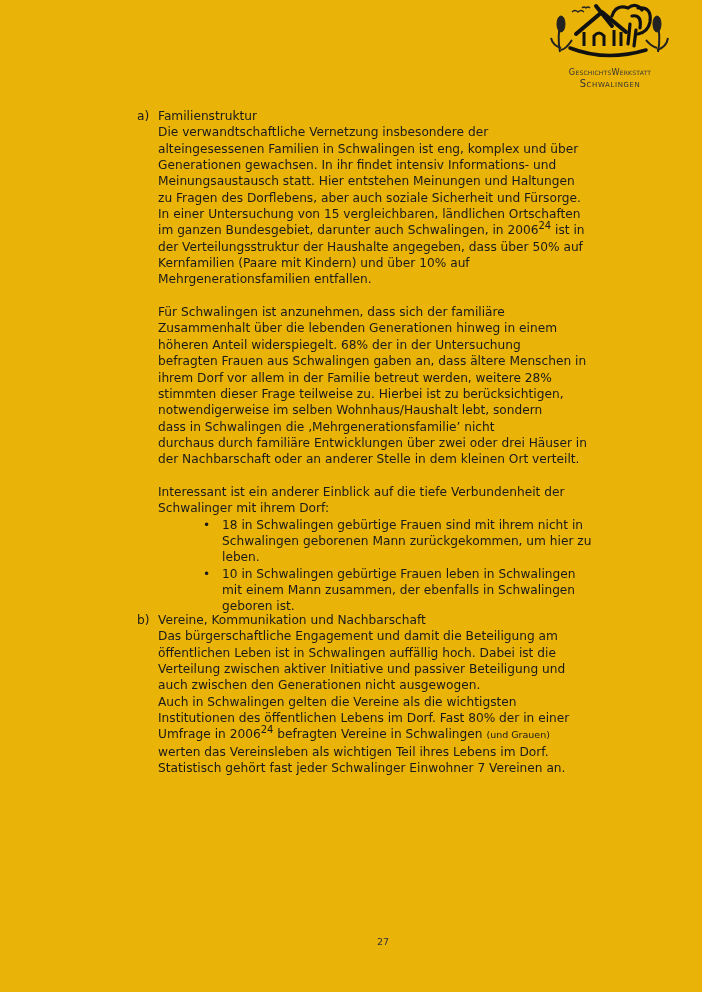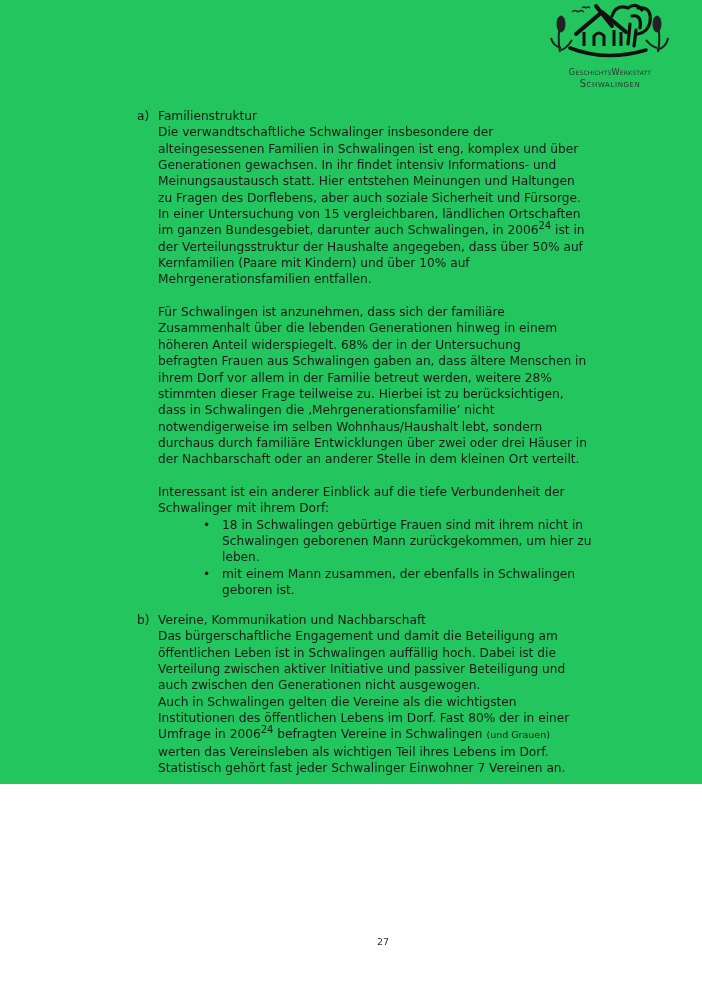--- a/index.html
+++ b/index.html
@@ -1,19 +1,19 @@
 <!DOCTYPE html>
 <html><head>
   <meta charset="utf-8">
   <style>
     html, body { margin: 0; padding: 0; background: #ffffff; }
     body { width: 702px; height: 992px; position: relative; overflow: hidden; }
     .page {
-      position: absolute; left: 0; top: 0; width: 702px; height: 784px;
-      background: #22c55e; color: #1a1a1a;
+      position: absolute; left: 0; top: 0; width: 702px; height: 992px;
+      background: #eab308; color: #1a1a1a;
       font-family: "DejaVu Sans", sans-serif;
       font-size: 12.2px; line-height: 16.35px;
     }
     .logo { position: absolute; left: 546px; top: 2px; width: 128px; height: 90px; }
     .logo svg { display: block; }
     .logo-line1, .logo-line2 {
       position: absolute; left: 0; width: 128px; text-align: center;
       font-family: "DejaVu Sans", sans-serif; color: #333;
       letter-spacing: 0.2px;
     }
@@ -85,58 +85,59 @@
     </svg>
     <div class="logo-line1">GeschichtsWerkstatt</div>
     <div class="logo-line2">Schwalingen</div>
   </div>
 
   <div class="section sec-a">
     <span class="marker">a)</span>
     <div class="sec-body">
       <p>Familienstruktur</p>
       <div>
-        <p>Die verwandtschaftliche Schwalinger insbesondere der</p>
+        <p>Die verwandtschaftliche Vernetzung insbesondere der</p>
         <p>alteingesessenen Familien in Schwalingen ist eng, komplex und über</p>
         <p>Generationen gewachsen. In ihr findet intensiv Informations- und</p>
         <p>Meinungsaustausch statt. Hier entstehen Meinungen und Haltungen</p>
         <p>zu Fragen des Dorflebens, aber auch soziale Sicherheit und Fürsorge.</p>
         <p>In einer Untersuchung von 15 vergleichbaren, ländlichen Ortschaften</p>
         <p><span>im ganzen Bundesgebiet, darunter auch Schwalingen, in 2006</span><sup>24</sup><span> ist in</span></p>
         <p>der Verteilungsstruktur der Haushalte angegeben, dass über 50% auf</p>
         <p>Kernfamilien (Paare mit Kindern) und über 10% auf</p>
         <p>Mehrgenerationsfamilien entfallen.</p>
       </div>
       <div class="gap"></div>
       <div>
         <p>Für Schwalingen ist anzunehmen, dass sich der familiäre</p>
         <p>Zusammenhalt über die lebenden Generationen hinweg in einem</p>
         <p>höheren Anteil widerspiegelt.  68% der in der Untersuchung</p>
         <p>befragten Frauen aus Schwalingen gaben an, dass ältere Menschen in</p>
         <p>ihrem Dorf vor allem in der Familie betreut werden, weitere 28%</p>
         <p>stimmten dieser Frage teilweise zu. Hierbei ist zu berücksichtigen,</p>
+        <p>notwendigerweise im selben Wohnhaus/Haushalt lebt, sondern</p>
         <p>dass in Schwalingen die ‚Mehrgenerationsfamilie’ nicht</p>
-        <p>notwendigerweise im selben Wohnhaus/Haushalt lebt, sondern</p>
         <p>durchaus durch familiäre Entwicklungen über zwei oder drei Häuser in</p>
         <p>der Nachbarschaft oder an anderer Stelle in dem kleinen Ort verteilt.</p>
       </div>
       <div class="gap"></div>
       <div>
         <p>Interessant ist ein anderer Einblick auf die tiefe Verbundenheit der</p>
         <p>Schwalinger mit ihrem Dorf:</p>
       </div>
       <ul>
         <li>
           <span class="bullet">•</span>
           <p>18 in Schwalingen gebürtige Frauen sind mit ihrem nicht in</p>
           <p>Schwalingen geborenen Mann zurückgekommen, um hier zu</p>
           <p>leben.</p>
         </li>
         <li>
           <span class="bullet">•</span>
+          <p>10 in Schwalingen gebürtige Frauen leben in Schwalingen</p>
           <p>mit einem Mann zusammen, der ebenfalls in Schwalingen</p>
           <p>geboren ist.</p>
         </li>
       </ul>
     </div>
   </div>
 
   <div class="section sec-b">
     <span class="marker">b)</span>
     <div class="sec-body">

